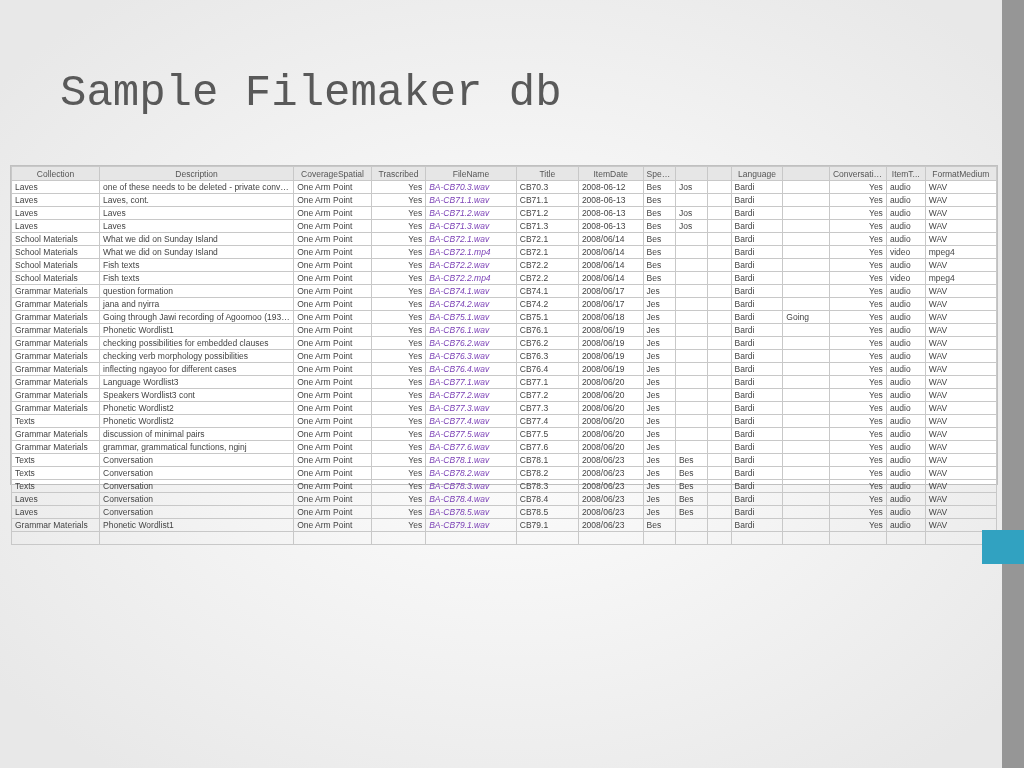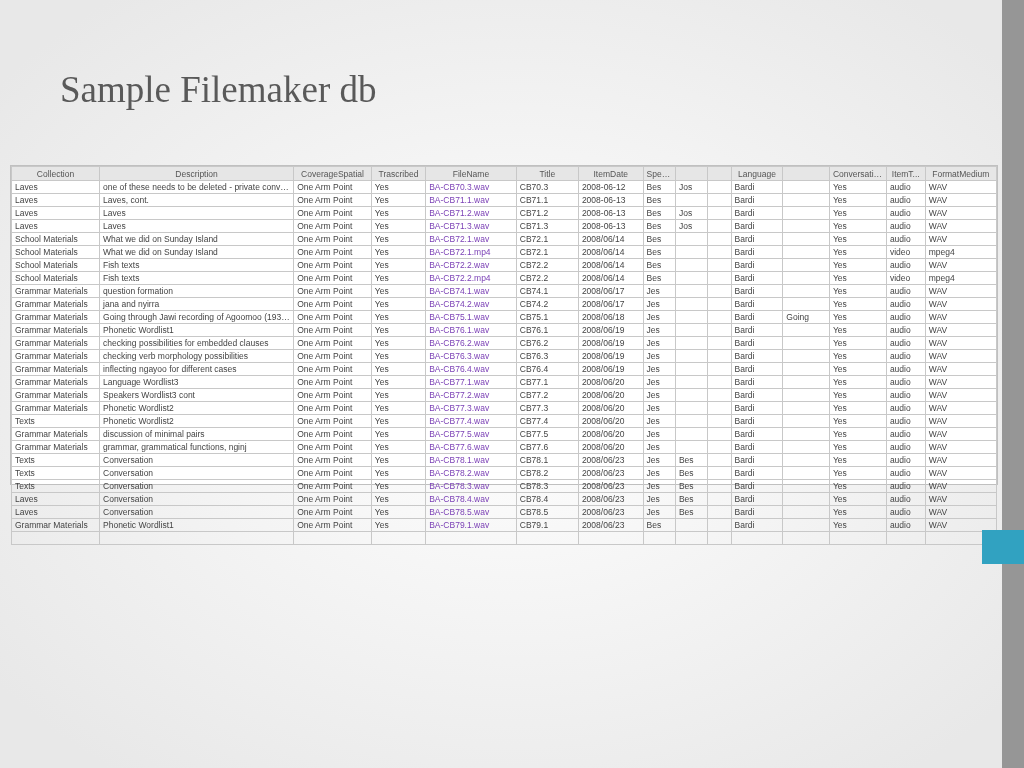--- a/index.html
+++ b/index.html
@@ -2,22 +2,22 @@
 <html><head>
 <meta charset="utf-8">
 <style>
   * { margin: 0; padding: 0; box-sizing: border-box; }
   html, body { width: 1024px; height: 768px; overflow: hidden; font-family: Arial, sans-serif; }
   body {
     background: radial-gradient(ellipse at center, #ffffff 0%, #e8e8e8 90%);
     position: relative;
   }
   .slide-title {
-    font-family: Liberation Serif, serif;
-    font-size: 37px;
+    font-family: Liberation Mono, monospace;
+    font-size: 44px;
     font-weight: 400;
     color: #595959;
     position: absolute;
     top: 68px;
     left: 60px;
   }
   .sidebar-right {
     position: absolute;
     right: 0;
     top: 0;
@@ -58,22 +58,22 @@
     height: 11px;
     color: #444;
   }
   th {
     background: #e6e6e6;
     text-align: center;
     font-weight: normal;
     color: #555;
     height: 14px;
   }
-  td.center { text-align: left; }
-  td.link a { color: #7a3fb5; text-decoration: none; }
+  td.center { text-align: right; }
+  td.link a { color: #7a3fb5; text-decoration: none; font-style: italic; }
   .col-collection { width: 68px; }
   .col-description { width: 150px; }
   .col-coverage { width: 60px; }
   .col-trascribed { width: 42px; }
   .col-filename { width: 70px; }
   .col-title { width: 48px; }
   .col-itemdate { width: 50px; }
   .col-sp1 { width: 25px; }
   .col-sp2 { width: 25px; }
   .col-sp3 { width: 18px; }

